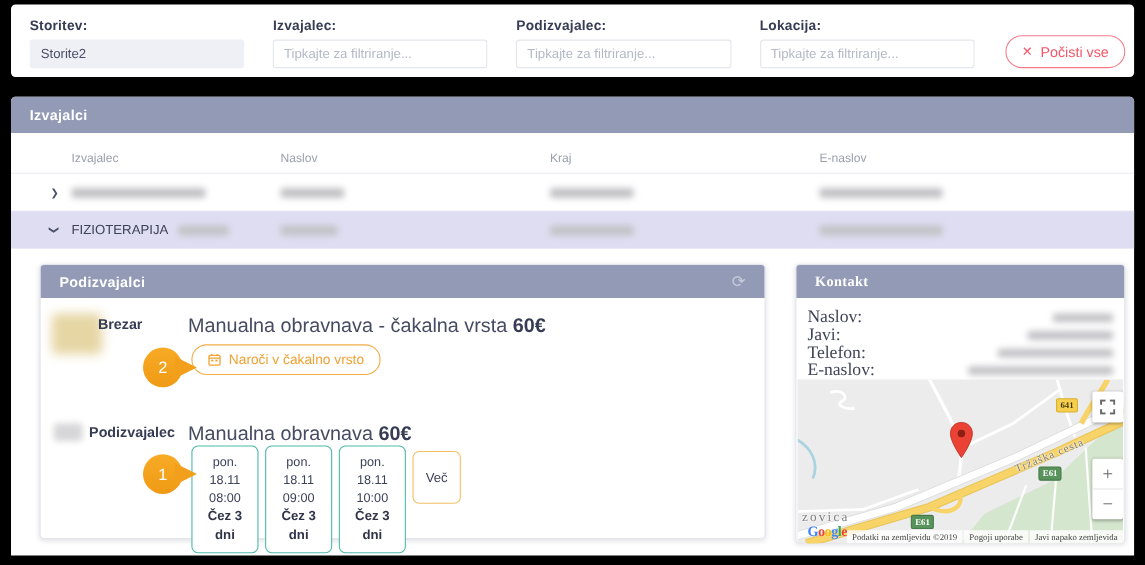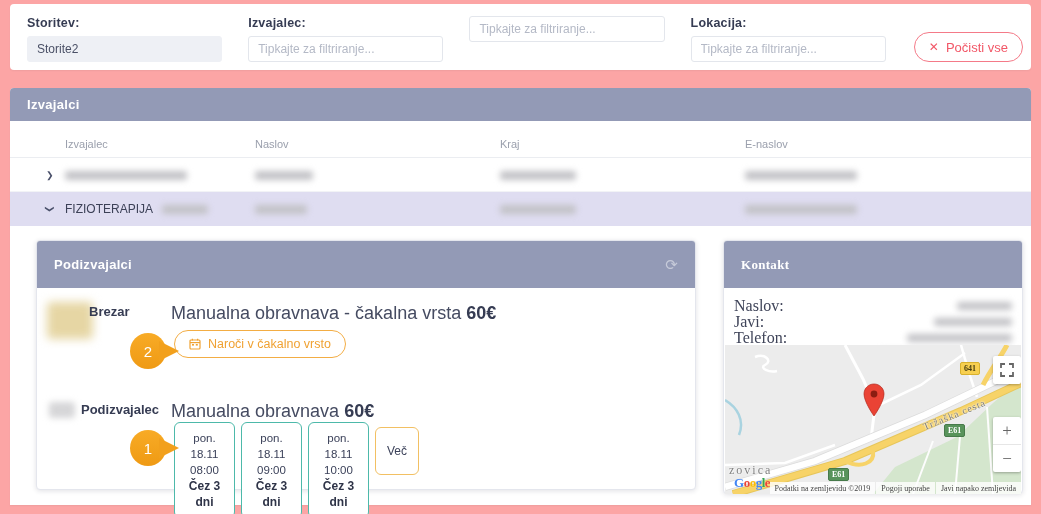--- a/index.html
+++ b/index.html
@@ -1,18 +1,18 @@
 <!DOCTYPE html>
 <html><head>
 <meta charset="utf-8">
 <style>
   * { margin:0; padding:0; box-sizing:border-box; }
   html,body { background:#e9ebef; }
   body { font-family:"Liberation Sans", sans-serif; }
-  .screen { position:relative; width:1041px; height:514px; background:#fca5a5; overflow:hidden; }
+  .screen { position:relative; width:1041px; height:514px; background:#000000; overflow:hidden; }
 
   
   .filter-card { position:absolute; left:10px; top:4px; width:1021px; height:66px;
     background:#fff; border-radius:4px; box-shadow:0 1px 2px rgba(40,45,70,.06);
     display:flex; align-items:flex-start; padding:12px 8px 0 17px; }
   .filter-group { width:208px; margin-right:26px; }
   .filter-label { font-size:12.5px; font-weight:bold; color:#363c53; letter-spacing:.2px; display:block; margin-bottom:6px; }
   .filter-input { width:100%; height:26px; font-family:"Liberation Sans",sans-serif; font-size:12px;
     color:#4a5066; border:1px solid #e3e6ec; border-radius:3px; padding:0 9px; background:#fff; outline:none; }
   .filter-input::placeholder { color:#b4b9c6; }
@@ -39,21 +39,21 @@
   .trow.r1 { border-bottom:1px solid #f2f3f6; }
   .trow.selected { background:#dfddf1; }
   .chev { position:absolute; left:36px; color:#4a506a; font-size:9px; display:inline-block; }
   .chev.down { transform:rotate(90deg); }
   .trow .cell { position:relative; }
   .blob { display:inline-block; background:#c2c2c6; border-radius:3px; filter:blur(3px); vertical-align:middle; }
 
   
   .panel { position:absolute; background:#fff; border:1px solid #e4e6ed; border-radius:4px;
     box-shadow:0 1px 5px rgba(40,45,70,.14); }
-  .panel-bar { height:47px; border-radius:3px 3px 0 0; justify-content:space-between; }
+  .panel-bar { height:30px; border-radius:3px 3px 0 0; justify-content:space-between; }
   .refresh-icon { color:#c6cad9; font-size:15px; font-weight:normal; }
 
   .sub-panel { left:36px; top:240px; width:660px; height:250px; }
   .sub-row { position:relative; }
   .avatar-a { position:absolute; left:10px; top:14px; width:46px; height:37px; background:#e6d6a4; border-radius:4px; filter:blur(5px); }
   .avatar-b { position:absolute; left:12px; top:8px; width:26px; height:16px; background:#d6d6d8; border-radius:3px; filter:blur(3px); }
   .sub-name { position:absolute; font-size:13px; font-weight:bold; color:#363c53; }
   .svc { position:absolute; left:134px; font-size:18px; color:#454b61; }
   .svc b { color:#363c53; }
 
@@ -110,20 +110,21 @@
   <div class="filter-card">
     <div class="filter-group">
       <span class="filter-label">Storitev:</span>
       <input class="filter-input filled" value="Storite2" style="">
     </div>
     <div class="filter-group">
       <span class="filter-label">Izvajalec:</span>
       <input class="filter-input" placeholder="Tipkajte za filtriranje..." style="">
     </div>
     <div class="filter-group">
+      <span class="filter-label">Podizvajalec:</span>
       <input class="filter-input" placeholder="Tipkajte za filtriranje..." style="">
     </div>
     <div class="filter-group">
       <span class="filter-label">Lokacija:</span>
       <input class="filter-input" placeholder="Tipkajte za filtriranje..." style="">
     </div>
     <button class="clear-btn">
       <span class="clear-x">✕</span>
       <span>Počisti vse</span>
     </button>

